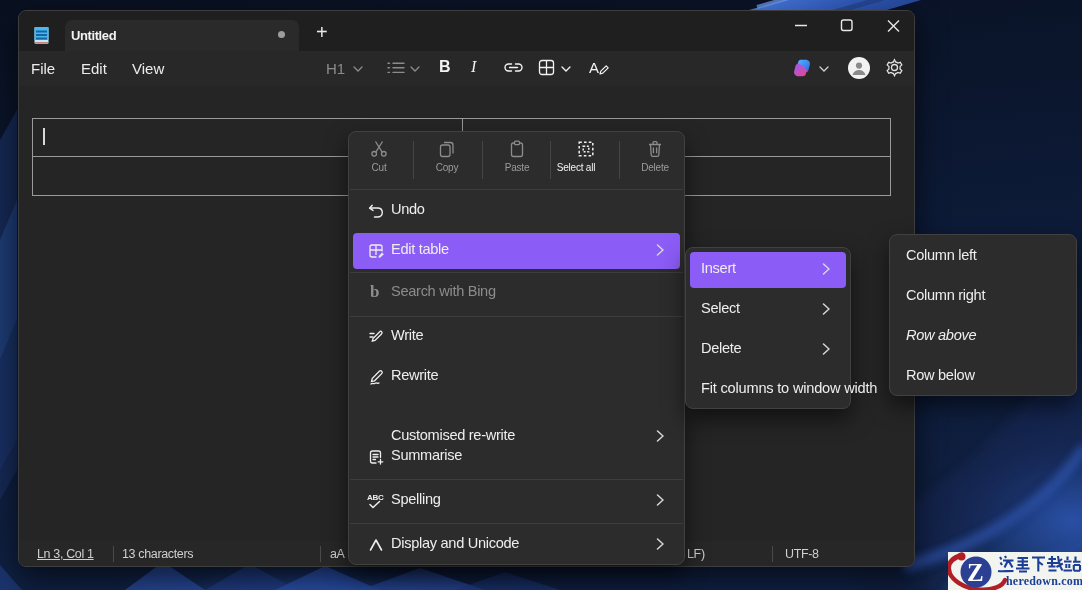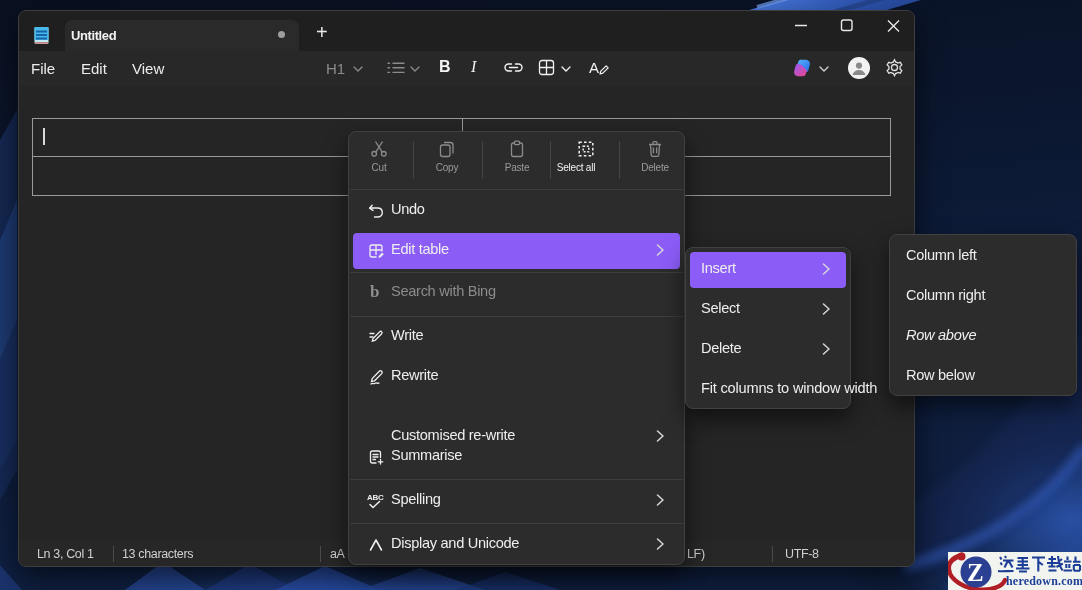--- a/index.html
+++ b/index.html
@@ -195,21 +195,21 @@
   <div id="editor">
 
     <div class="abs" style="left:13px;top:32px;width:859px;height:78px;border:1px solid #9a9a9a;"></div>
     <div class="abs" style="left:13px;top:70px;width:859px;height:1px;background:#9a9a9a;"></div>
     <div class="abs" style="left:443px;top:32px;width:1px;height:38px;background:#9a9a9a;"></div>
 
     <div class="abs" style="left:24px;top:42px;width:1.5px;height:17px;background:#d8d8d8;"></div>
   </div>
 
   <div id="status">
-    <span class="abs" style="left:18px;top:6px;">Ln 3, Col 1</span>
+    <span class="abs" style="left:18px;top:6px;text-decoration:underline;">Ln 3, Col 1</span>
     <span class="sdiv" style="left:94px;"></span>
     <span class="abs" style="left:103px;top:6px;">13 characters</span>
     <span class="sdiv" style="left:301px;"></span>
     <span class="abs" style="left:311px;top:6px;">aA</span>
     <span class="abs" style="left:668px;top:6px;">LF)</span>
     <span class="sdiv" style="left:753px;"></span>
     <span class="abs" style="left:766px;top:6px;">UTF-8</span>
   </div>
 </div>
 

